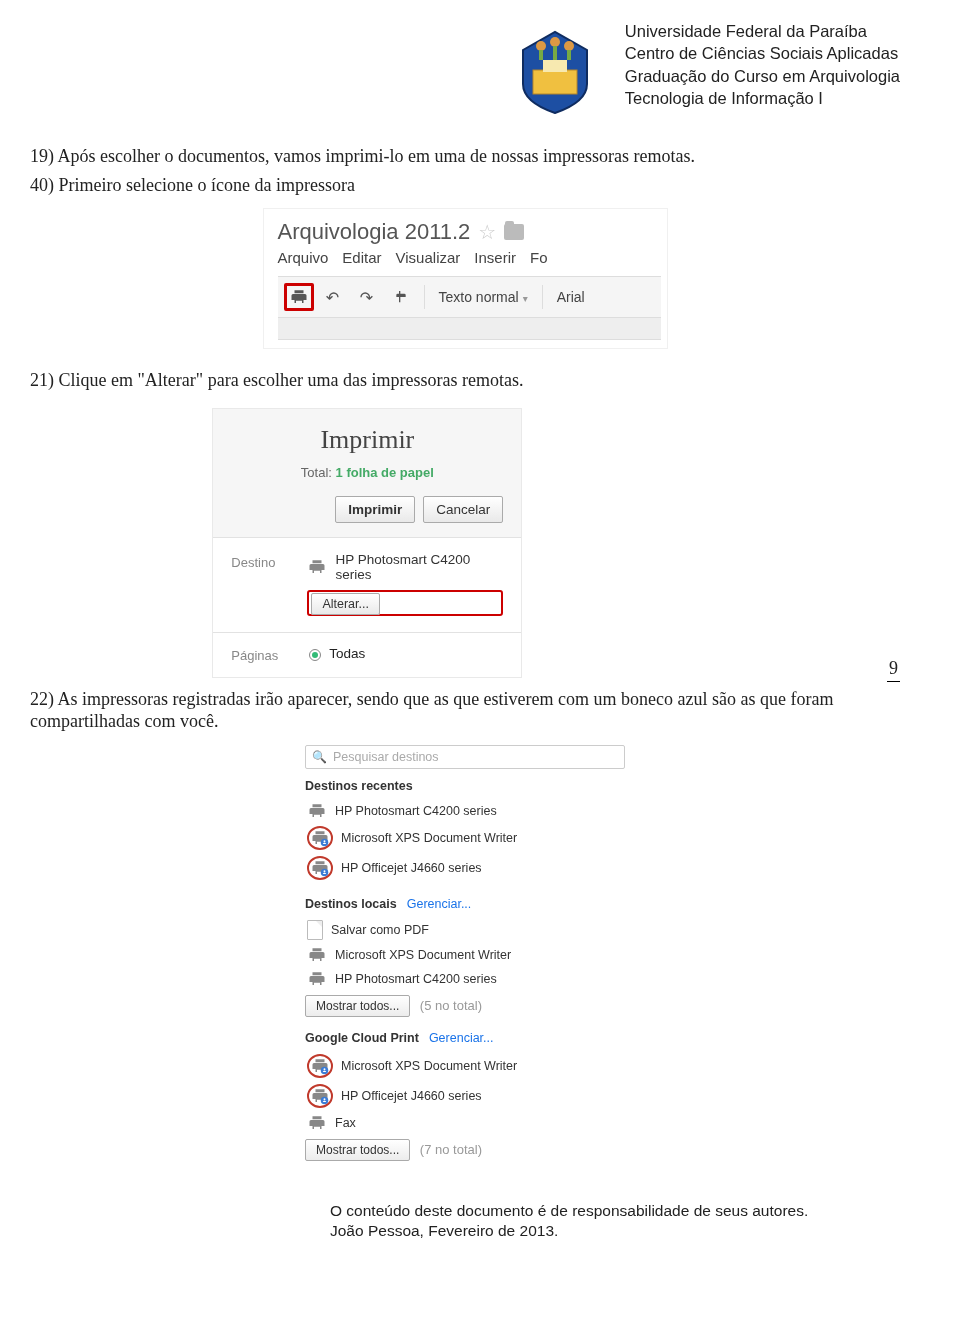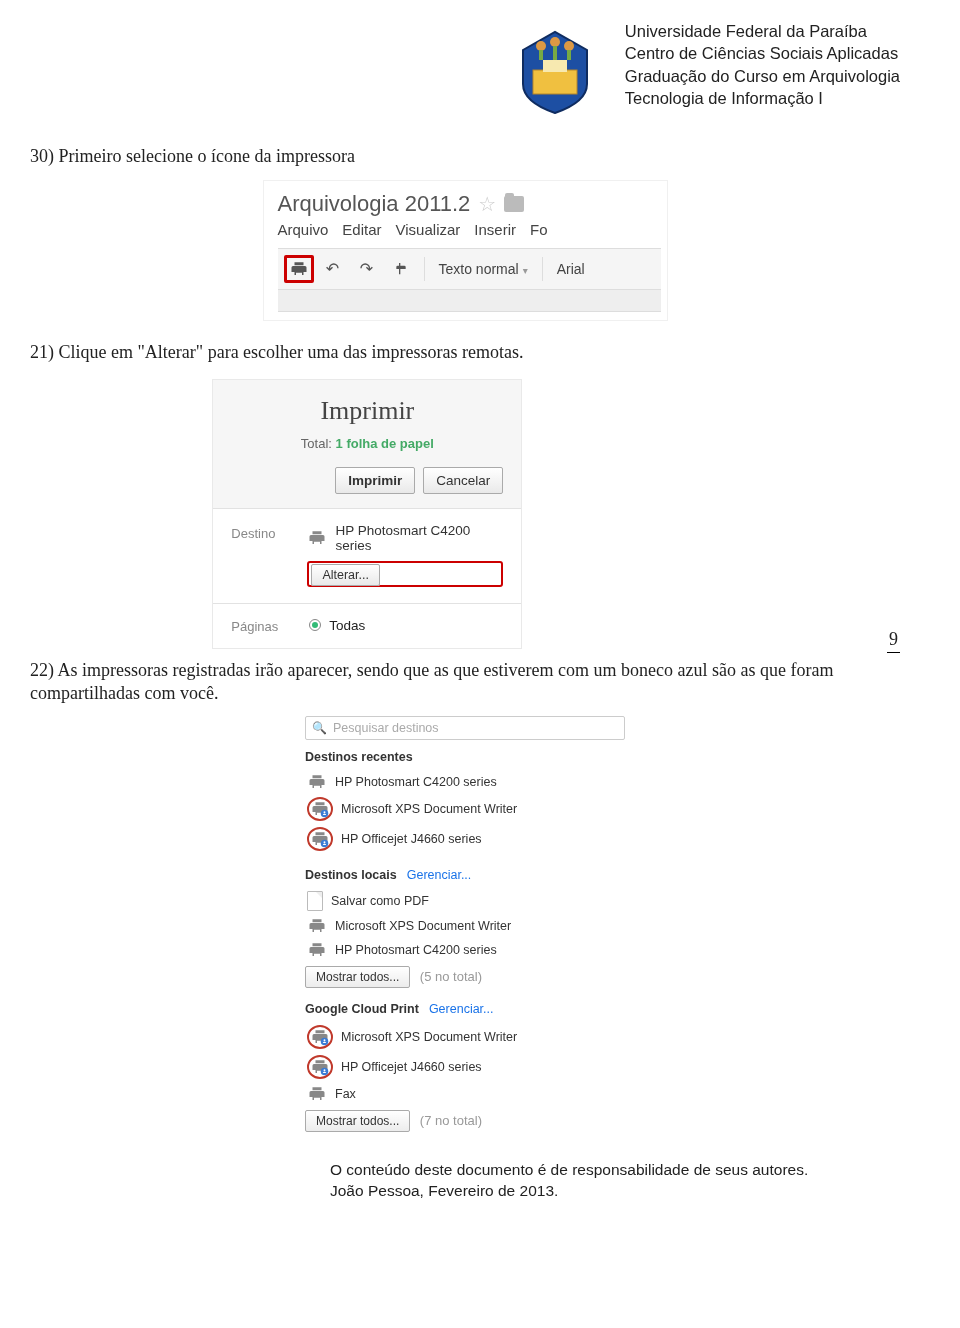--- a/index.html
+++ b/index.html
@@ -65,21 +65,21 @@
   .circle-red { border:2px solid #c0392b; border-radius:50%; padding:1px; display:inline-flex; }
   .ico { width:20px; height:18px; display:inline-flex; align-items:center; justify-content:center; }
   .ico svg { width:20px; height:18px; }
   .pdf-ico { width:16px; height:20px; border:1px solid #bbb; border-radius:1px; background:#fff; position:relative; }
   .pdf-ico:after { content:""; position:absolute; right:0; top:0; border-top:6px solid #eee; border-left:6px solid transparent; }
   .showall { display:inline-block; font-size:12px; padding:3px 10px; border:1px solid #aaa; border-radius:2px; background:linear-gradient(#fff,#ececec); color:#333; margin-top:4px; }
   .muted { color:#999; font-size:13px; margin-left:6px; }
   .link { color:#1a73e8; font-size:12.5px; margin-left:10px; font-weight:normal; }
   .dl-section-row { display:flex; align-items:center; margin:14px 0 6px 0; font-weight:bold; }
 
-  .footer { margin-top:28px; padding-left:300px; font-size:15.5px; }
+  .footer { margin-top:40px; padding-left:300px; font-size:15.5px; }
   .footer p { line-height:1.35; }
 </style>
 </head>
 <body>
 
 <div class="page">
 
   <div class="header">
     <div class="crest">
       <svg viewBox="0 0 80 95">
@@ -95,21 +95,22 @@
       </svg>
     </div>
     <div class="hdr-text">
       <p>Universidade Federal da Paraíba</p>
       <p>Centro de Ciências Sociais Aplicadas</p>
       <p>Graduação do Curso em Arquivologia</p>
       <p>Tecnologia de Informação I</p>
     </div>
   </div>
 
-  <p class="body-text">30) Primeiro selecione o ícone da impressora</p>
+  <p class="body-text">19) Após escolher o documentos, vamos imprimi-lo em uma de nossas impressoras remotas.</p>
+  <p class="body-text">40) Primeiro selecione o ícone da impressora</p>
 
   <div class="fig fig1">
     <div class="gd-wrap">
       <div class="gd-title">
         <span class="gd-title-text">Arquivologia 2011.2</span>
         <span class="star">☆</span>
         <span class="folder"></span>
       </div>
       <div class="gd-menus">
         <span>Arquivo</span>
@@ -168,21 +169,21 @@
               </div>
               <span class="alterar-box">
                 <span class="alterar-btn">Alterar...</span>
               </span>
             </div>
           </div>
         </div>
         <div class="pd-pages">
           <div class="pd-row" style="align-items:center; margin:0;">
             <div class="pd-label">Páginas</div>
-            <div style="display:flex; align-items:center;">
+            <div style="display:flex; align-items:flex-end;">
               <span class="radio">
                   <span class="dot"></span>
                 </span>
               <span style="font-size:13.5px;">Todas</span>
             </div>
           </div>
         </div>
       </div>
     </div>
     <span class="page-num">9</span>

